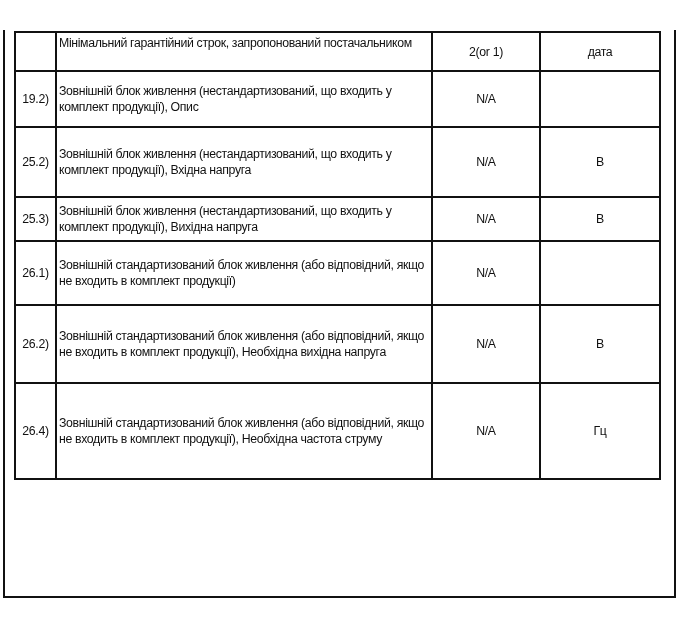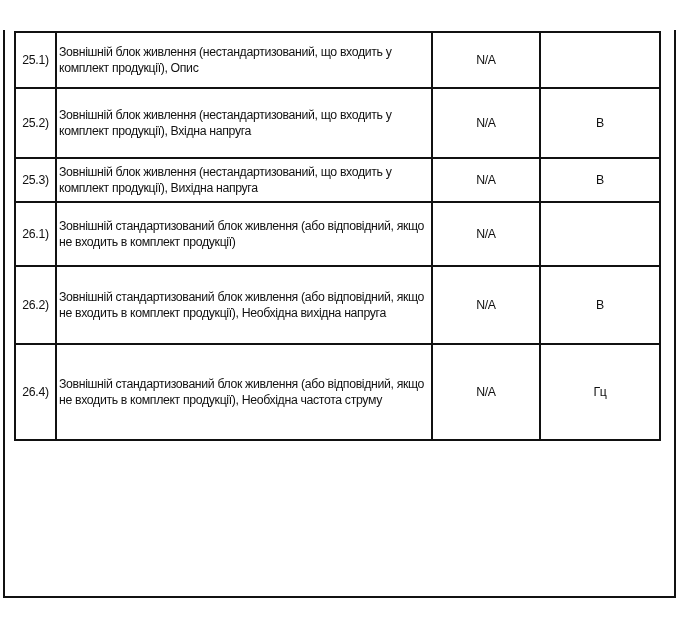--- a/index.html
+++ b/index.html
@@ -70,22 +70,28 @@
 <div class="frame"></div>
 
 <table class="spec">
   <colgroup>
     <col class="c-num">
       <col class="c-desc">
       <col class="c-val">
       <col class="c-unit">
   </colgroup>
   <tbody>
+    <tr class="r0">
+      <td class="num"></td>
+      <td class="desc">Мінімальний гарантійний строк, запропонований постачальником</td>
+      <td class="val">2(or 1)</td>
+      <td class="unit">дата</td>
+    </tr>
     <tr class="r2">
-      <td class="num">25.1)</td>
+      <td class="num">19.2)</td>
       <td class="desc">Зовнішній блок живлення (нестандартизований, що входить у комплект продукції), Опис</td>
       <td class="val">N/A</td>
       <td class="unit"></td>
     </tr>
     <tr class="r3">
       <td class="num">25.2)</td>
       <td class="desc">Зовнішній блок живлення (нестандартизований, що входить у комплект продукції), Вхідна напруга</td>
       <td class="val">N/A</td>
       <td class="unit">В</td>
     </tr>

